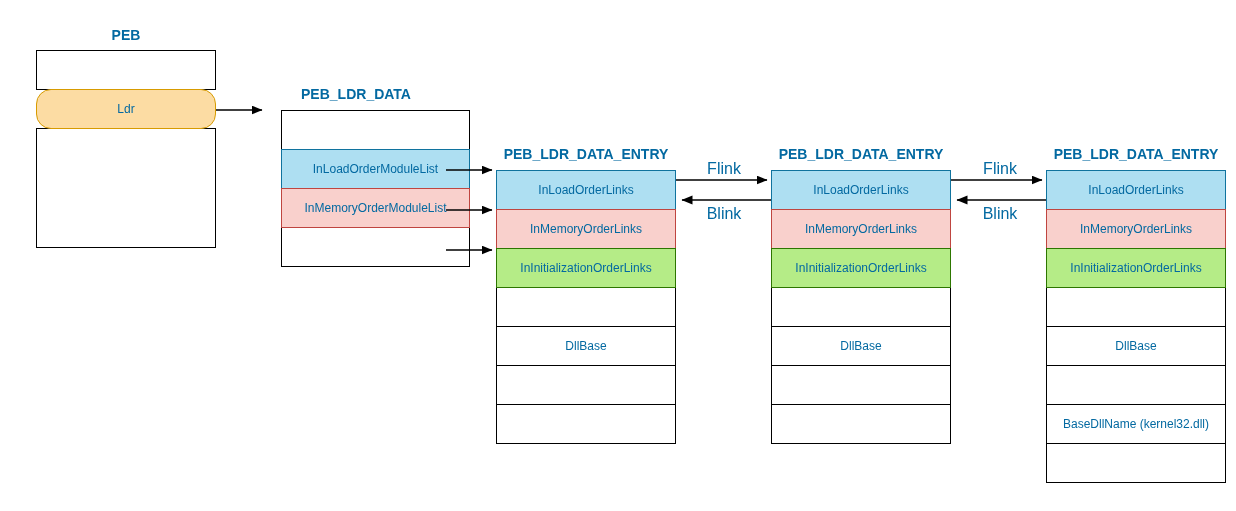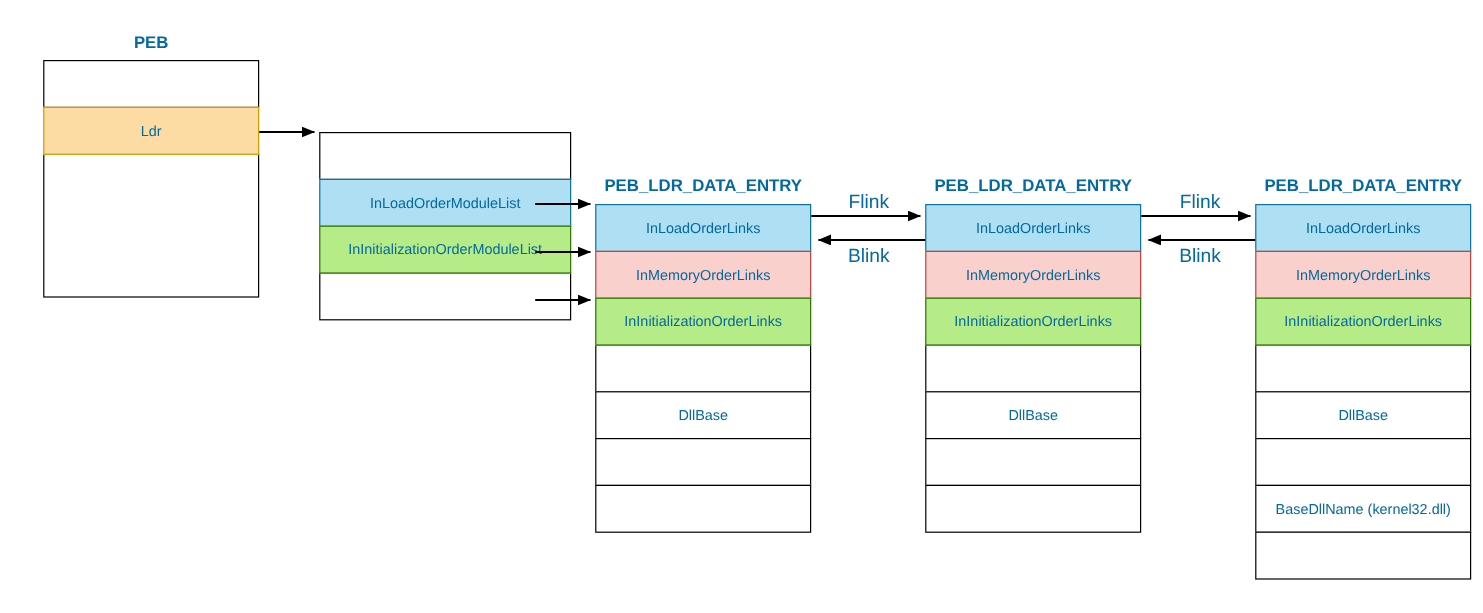--- a/index.html
+++ b/index.html
@@ -12,21 +12,21 @@
     line-height:16px;white-space:nowrap;
   }
   .box{position:absolute;}
   .row{
     box-sizing:border-box;border:1px solid #000;margin-top:-1px;
     display:flex;align-items:center;justify-content:center;
     font-size:12px;background:#ffffff;white-space:nowrap;
     position:relative;
   }
   .row:first-child{margin-top:0;text-align:right;}
-  .row.orange{background:#fcdca3;border-color:#d79b00;z-index:2;}
+  .row.orange{background:#fcdca3;border-color:#d79b00;z-index:2;border-radius:15px;}
   .row.blue{background:#aedff2;border-color:#10739e;z-index:2;}
   .row.pink{background:#f9d0cc;border-color:#bf4540;z-index:3;}
   .row.green{background:#b5ec87;border-color:#2d7600;z-index:4;}
   .h40{height:40px;}
   .h120{height:120px;}
   .arrow-label{
     position:absolute;font-size:16px;line-height:14px;width:60px;
     text-align:center;white-space:nowrap;
   }
   svg.overlay{position:absolute;left:0;top:0;pointer-events:none;z-index:5;}
@@ -36,24 +36,25 @@
 
 <div class="canvas">
 
   <div class="title" style="left:20px;top:27px;width:180px;">PEB</div>
   <div class="box" style="left:20px;top:50px;width:180px;">
     <div class="row h40"></div>
     <div class="row h40 orange">Ldr</div>
     <div class="row h120"></div>
   </div>
 
-  <div class="box" style="left:250px;top:110px;width:210px;">
+  <div class="title" style="left:250px;top:86px;width:180px;">PEB_LDR_DATA</div>
+  <div class="box" style="left:265px;top:110px;width:189px;">
     <div class="row h40"></div>
     <div class="row h40 blue">InLoadOrderModuleList</div>
-    <div class="row h40 green">InInitializationOrderModuleList</div>
+    <div class="row h40 pink">InMemoryOrderModuleList</div>
     <div class="row h40"></div>
   </div>
 
   <div class="title" style="left:480px;top:146px;width:180px;">PEB_LDR_DATA_ENTRY</div>
   <div class="box" style="left:480px;top:170px;width:180px;">
     <div class="row h40 blue">InLoadOrderLinks</div>
     <div class="row h40 pink">InMemoryOrderLinks</div>
     <div class="row h40 green">InInitializationOrderLinks</div>
     <div class="row h40"></div>
     <div class="row h40">DllBase</div>

